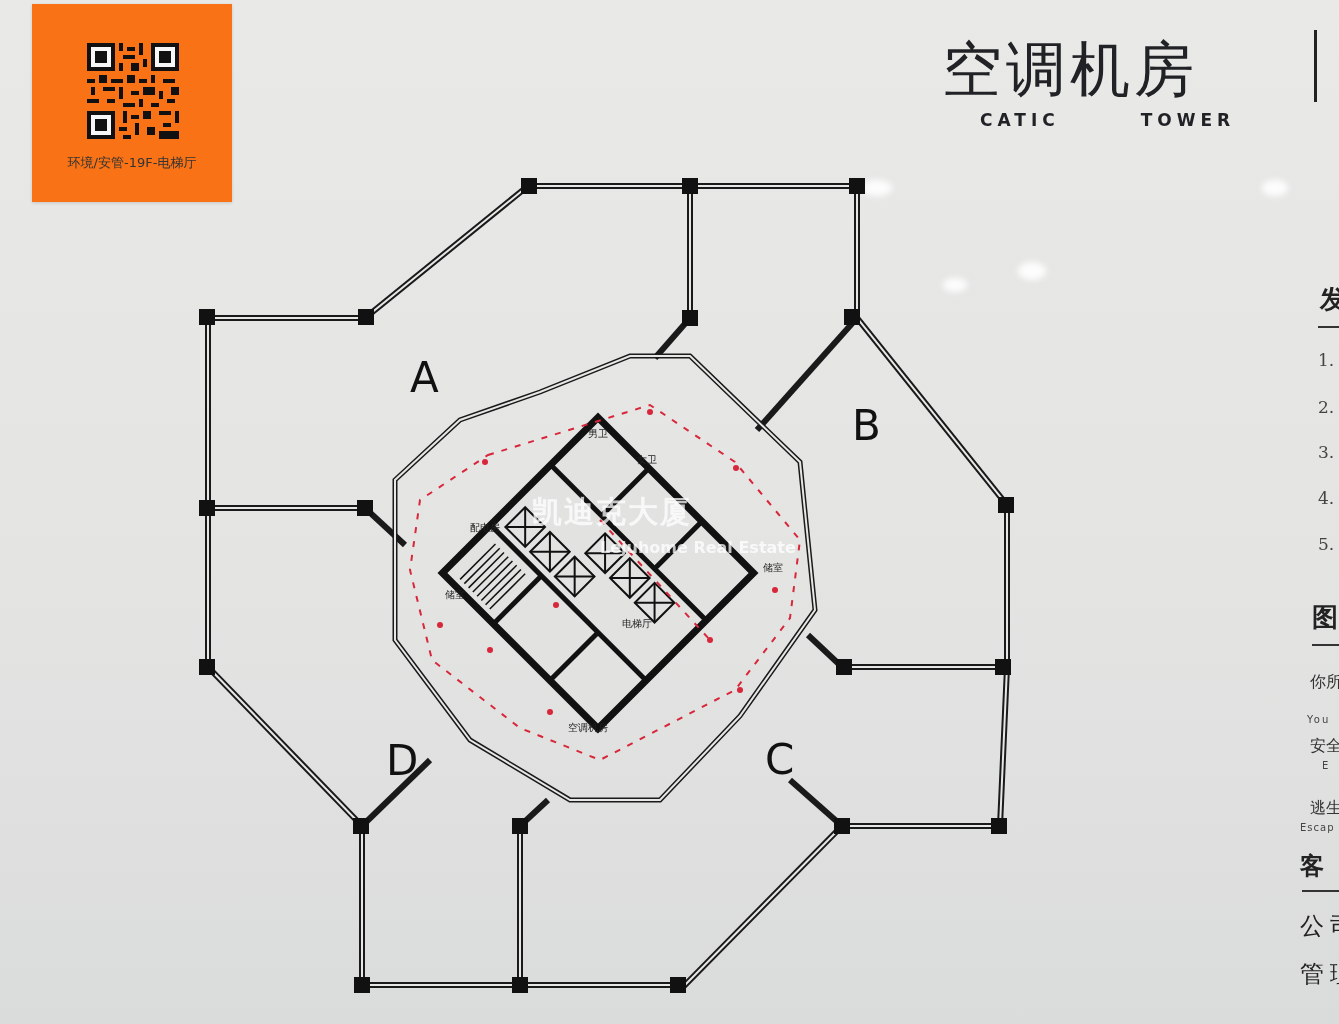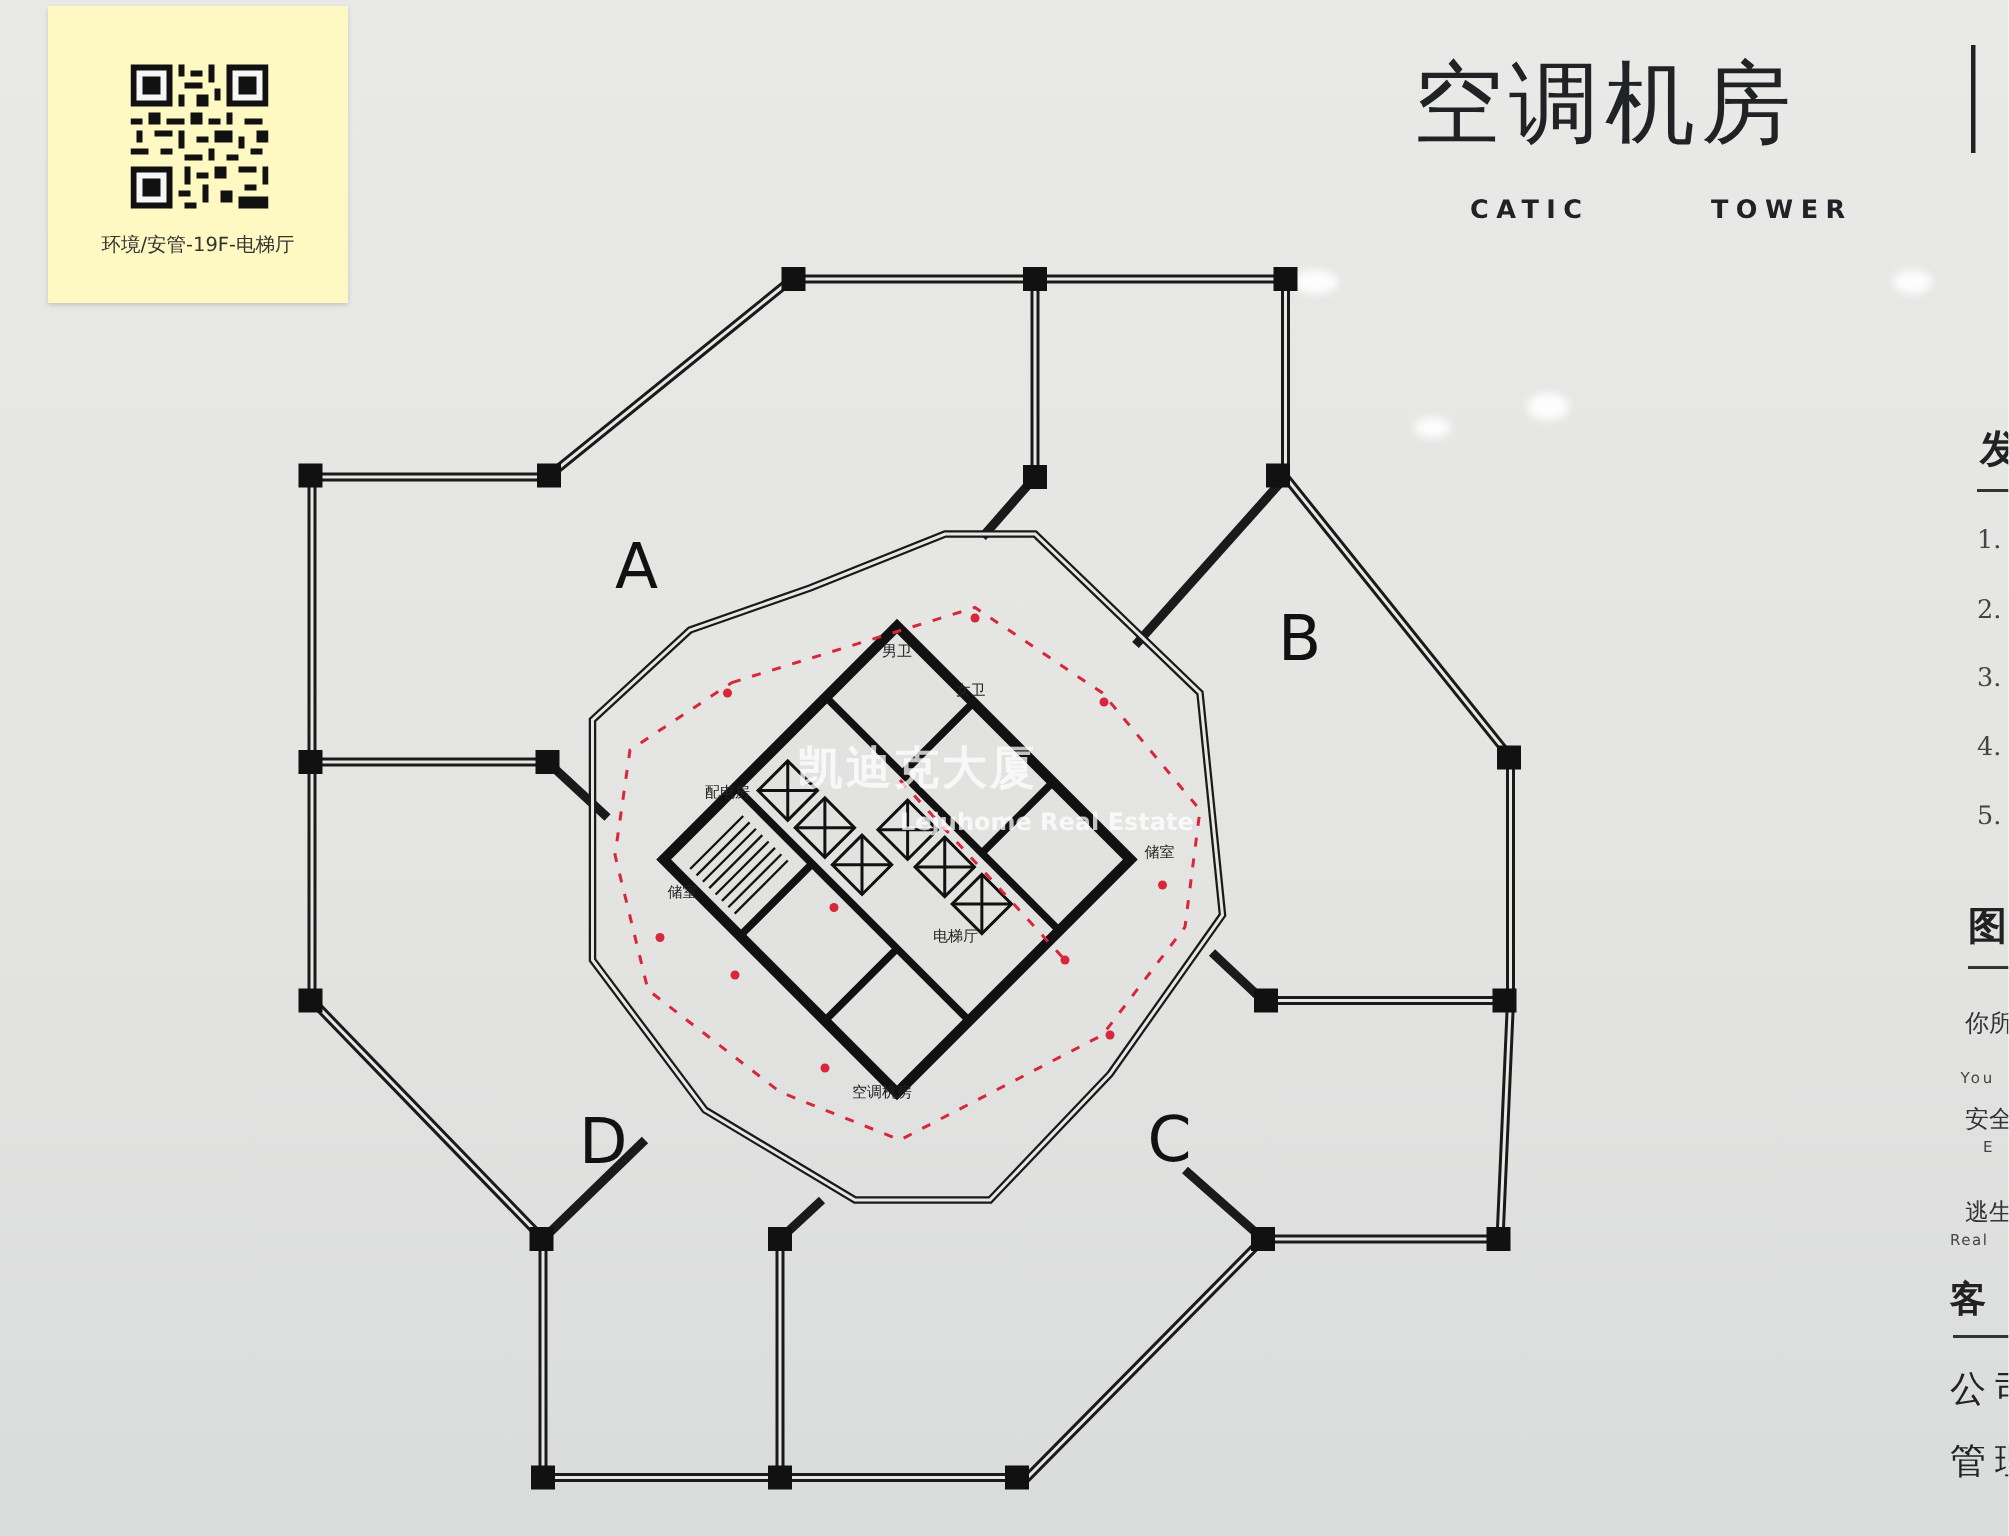--- a/index.html
+++ b/index.html
@@ -1,25 +1,25 @@
 <!DOCTYPE html>
 <html><head>
 <meta charset="utf-8">
 <style>
   html,body{margin:0;padding:0;}
   body{width:1339px;height:1024px;overflow:hidden;position:relative;
        background:linear-gradient(180deg,#e9eae8 0%,#e4e5e3 55%,#dadcdb 100%);
        font-family:"DejaVu Sans","Liberation Sans",sans-serif;color:#1e1e1e;}
-  .qr-card{position:absolute;left:32px;top:4px;width:200px;height:198px;background:#fef9c3;
+  .qr-card{position:absolute;left:32px;top:4px;width:200px;height:198px;background:#f97316;
            box-shadow:0 1px 3px rgba(0,0,0,.15);}
   .qr-card svg{position:absolute;left:55px;top:38px;}
   .qr-caption{position:absolute;left:0;right:0;top:150px;text-align:center;font-size:13px;color:#333;}
   .brand{position:absolute;left:942px;top:34px;}
   .brand-cn{font-size:60px;letter-spacing:4px;color:#202226;font-weight:500;line-height:70px;}
-  .brand-en{position:absolute;top:76px;left:38px;font-size:17px;font-weight:bold;letter-spacing:5px;color:#202226;white-space:nowrap;margin-top:20px;}
+  .brand-en{position:absolute;top:76px;left:38px;font-size:17px;font-weight:bold;letter-spacing:5px;color:#202226;white-space:nowrap;}
   .brand-en span{display:inline-block;}
   .brand-en .tower{margin-left:70px;}
   .brand-divider{position:absolute;left:1314px;top:30px;width:3px;height:72px;background:#222;}
   .plan{position:absolute;left:0;top:0;}
   .side{position:absolute;left:1298px;top:270px;width:41px;height:754px;overflow:hidden;}
   .side-h{font-size:26px;font-weight:bold;color:#222;position:absolute;left:22px;white-space:nowrap;}
   .side-rule{position:absolute;left:20px;width:30px;height:2px;background:#333;}
   .num{position:absolute;left:20px;font-family:"DejaVu Serif",serif;font-size:17px;color:#444;white-space:nowrap;}
   .leg{position:absolute;left:12px;font-size:16px;color:#333;white-space:nowrap;}
   .leg-en{position:absolute;left:9px;font-size:10px;letter-spacing:2px;color:#444;white-space:nowrap;}
@@ -250,18 +250,18 @@
   <div class="num" style="top:172px;">3.</div>
   <div class="num" style="top:218px;">4.</div>
   <div class="num" style="top:264px;">5.</div>
   <div class="side-h" style="top:330px;left:14px;">图</div>
   <div class="side-rule" style="top:374px;left:14px;"></div>
   <div class="leg" style="top:402px;">你所</div>
   <div class="leg-en" style="top:444px;">You</div>
   <div class="leg" style="top:466px;">安全</div>
   <div class="leg-en" style="top:490px;left:24px;">E</div>
   <div class="leg" style="top:528px;">逃生</div>
-  <div class="leg-en" style="top:552px;left:2px;letter-spacing:1px;">Real</div>
+  <div class="leg-en" style="top:552px;left:2px;letter-spacing:1px;">Escap</div>
   <div class="contact" style="top:580px;font-weight:bold;">客</div>
   <div class="side-rule" style="top:620px;left:4px;width:40px;"></div>
   <div class="contact" style="top:640px;">公司</div>
   <div class="contact" style="top:688px;">管理</div>
 </div>
 
 </body></html>

